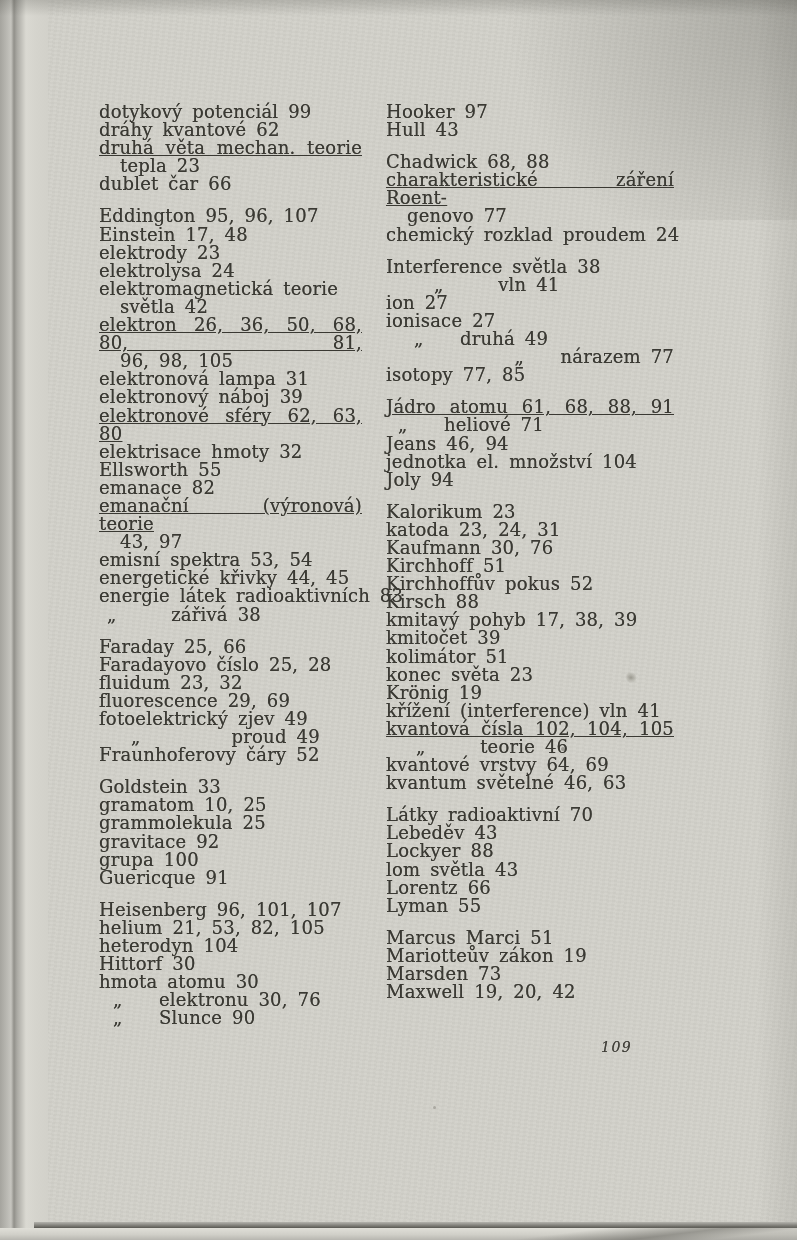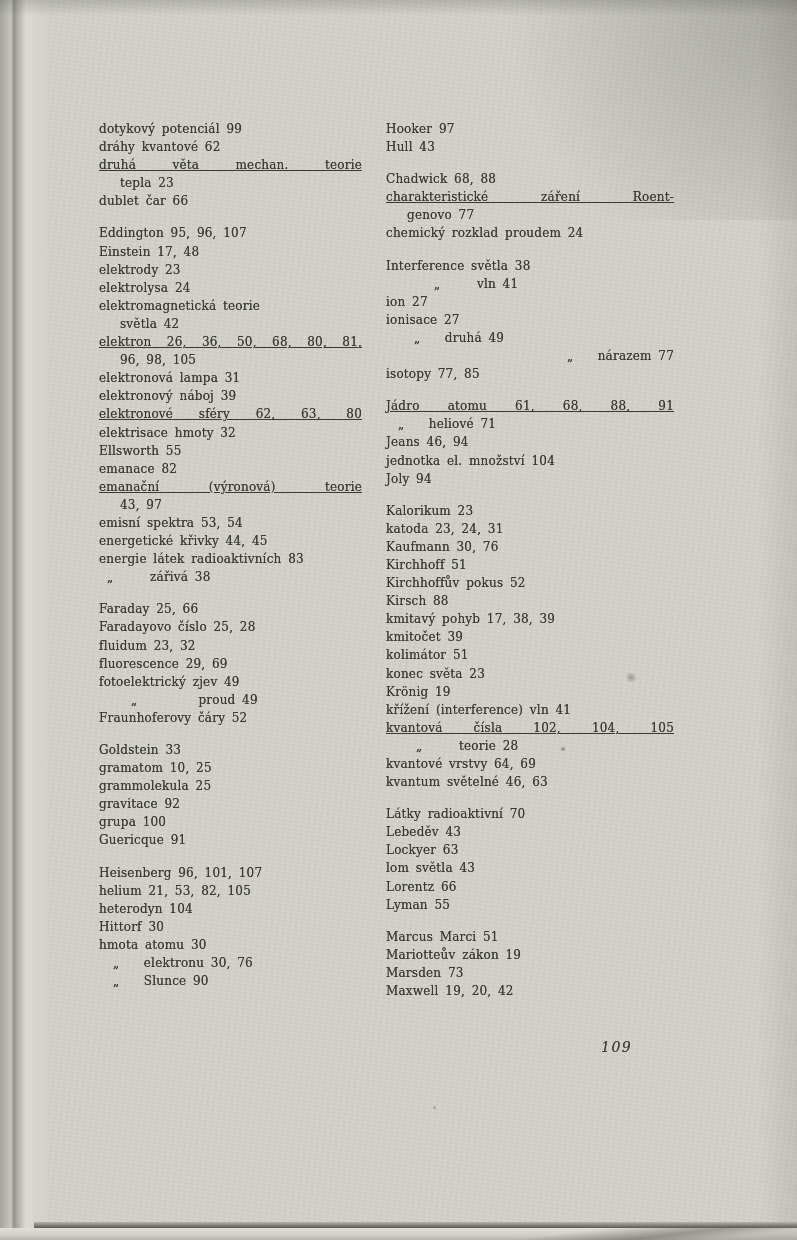--- a/index.html
+++ b/index.html
@@ -57,22 +57,22 @@
   .speck1 { left: 625px; top: 672px; width: 12px; height: 11px;
     background: radial-gradient(ellipse at center, rgba(110,108,96,0.55), rgba(110,108,96,0) 70%);
     transform: rotate(35deg); }
   .speck2 { left: 561px; top: 747px; width: 4px; height: 4px; border-radius: 50%;
     background: rgba(100,98,90,0.5); }
   .speck3 { left: 433px; top: 1106px; width: 3px; height: 3px; border-radius: 50%;
     background: rgba(110,108,100,0.4); }
 
   
   .col {
-    position: absolute; top: 120px;
-    font-size: 12px;
+    position: absolute; top: 103px;
+    font-size: 18px;
     line-height: 18.1px;
     letter-spacing: 0.2px;
     word-spacing: 0.22em;
     text-shadow: 0 0 0.5px rgba(58,57,51,0.75);
   }
   .col-left  { left: 99px;  width: 263px; }
   .col-right { left: 386px; width: 288px; }
   .line { white-space: nowrap; }
   .line.cont { padding-left: 21px; }
   .line.j { white-space: normal; text-align: justify; text-align-last: justify; text-decoration: underline; }
@@ -185,27 +185,27 @@
       <div class="line">Kirchhoff 51</div>
       <div class="line">Kirchhoffův pokus 52</div>
       <div class="line">Kirsch 88</div>
       <div class="line">kmitavý pohyb 17, 38, 39</div>
       <div class="line">kmitočet 39</div>
       <div class="line">kolimátor 51</div>
       <div class="line">konec světa 23</div>
       <div class="line">Krönig 19</div>
       <div class="line">křížení (interference) vln 41</div>
       <div class="line j">kvantová čísla 102, 104, 105</div>
-      <div class="line" style="padding-left: 30px;">„   teorie 28</div>
+      <div class="line" style="padding-left: 30px;">„   teorie 46</div>
       <div class="line">kvantové vrstvy 64, 69</div>
       <div class="line">kvantum světelné 46, 63</div>
       <div class="gap"></div>
       <div class="line">Látky radioaktivní 70</div>
       <div class="line">Lebeděv 43</div>
-      <div class="line">Lockyer 63</div>
+      <div class="line">Lockyer 88</div>
       <div class="line">lom světla 43</div>
       <div class="line">Lorentz 66</div>
       <div class="line">Lyman 55</div>
       <div class="gap"></div>
       <div class="line">Marcus Marci 51</div>
       <div class="line">Mariotteův zákon 19</div>
       <div class="line">Marsden 73</div>
       <div class="line">Maxwell 19, 20, 42</div>
     </div>
 

